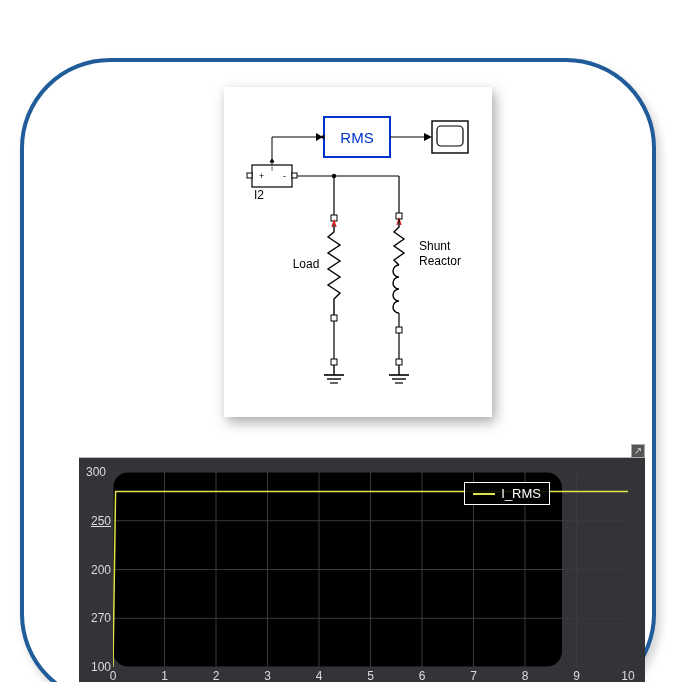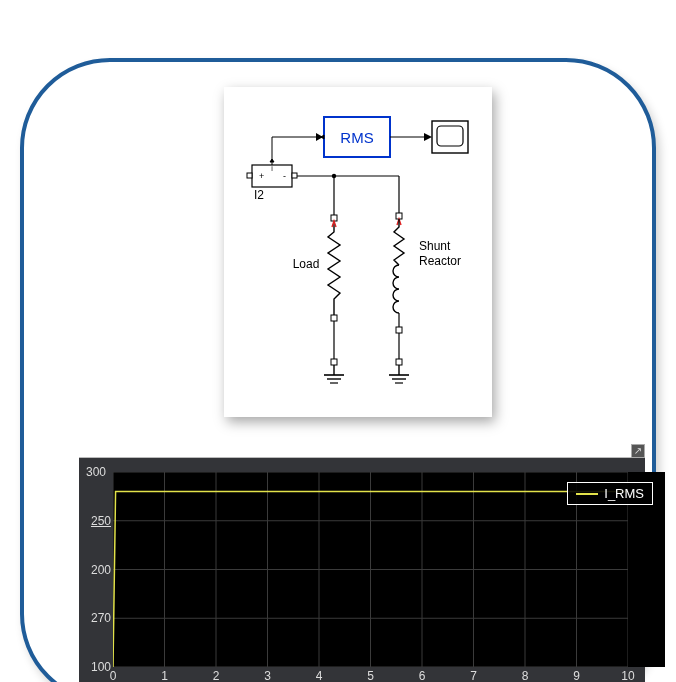--- a/index.html
+++ b/index.html
@@ -33,22 +33,23 @@
   .scope {
     position: absolute;
     left: 55px; top: 395px;
     width: 566px; height: 230px;
     background: #333438;
     border-top: 1px solid #bbb;
   }
   .plot-area {
     position: absolute;
     left: 34px; top: 14px;
-    width: 552px; height: 195px;
+    width: 449px; height: 195px;
     background: #000;
+    border-radius: 16px;
   }
   .plot-area svg { position:absolute; left:0; top:0; }
   .y-tick {
     position: absolute;
     right: 534px;
     color: #ddd;
     font-size: 12px;
     text-align: right;
     width: 30px;
     transform: translateY(-50%);

